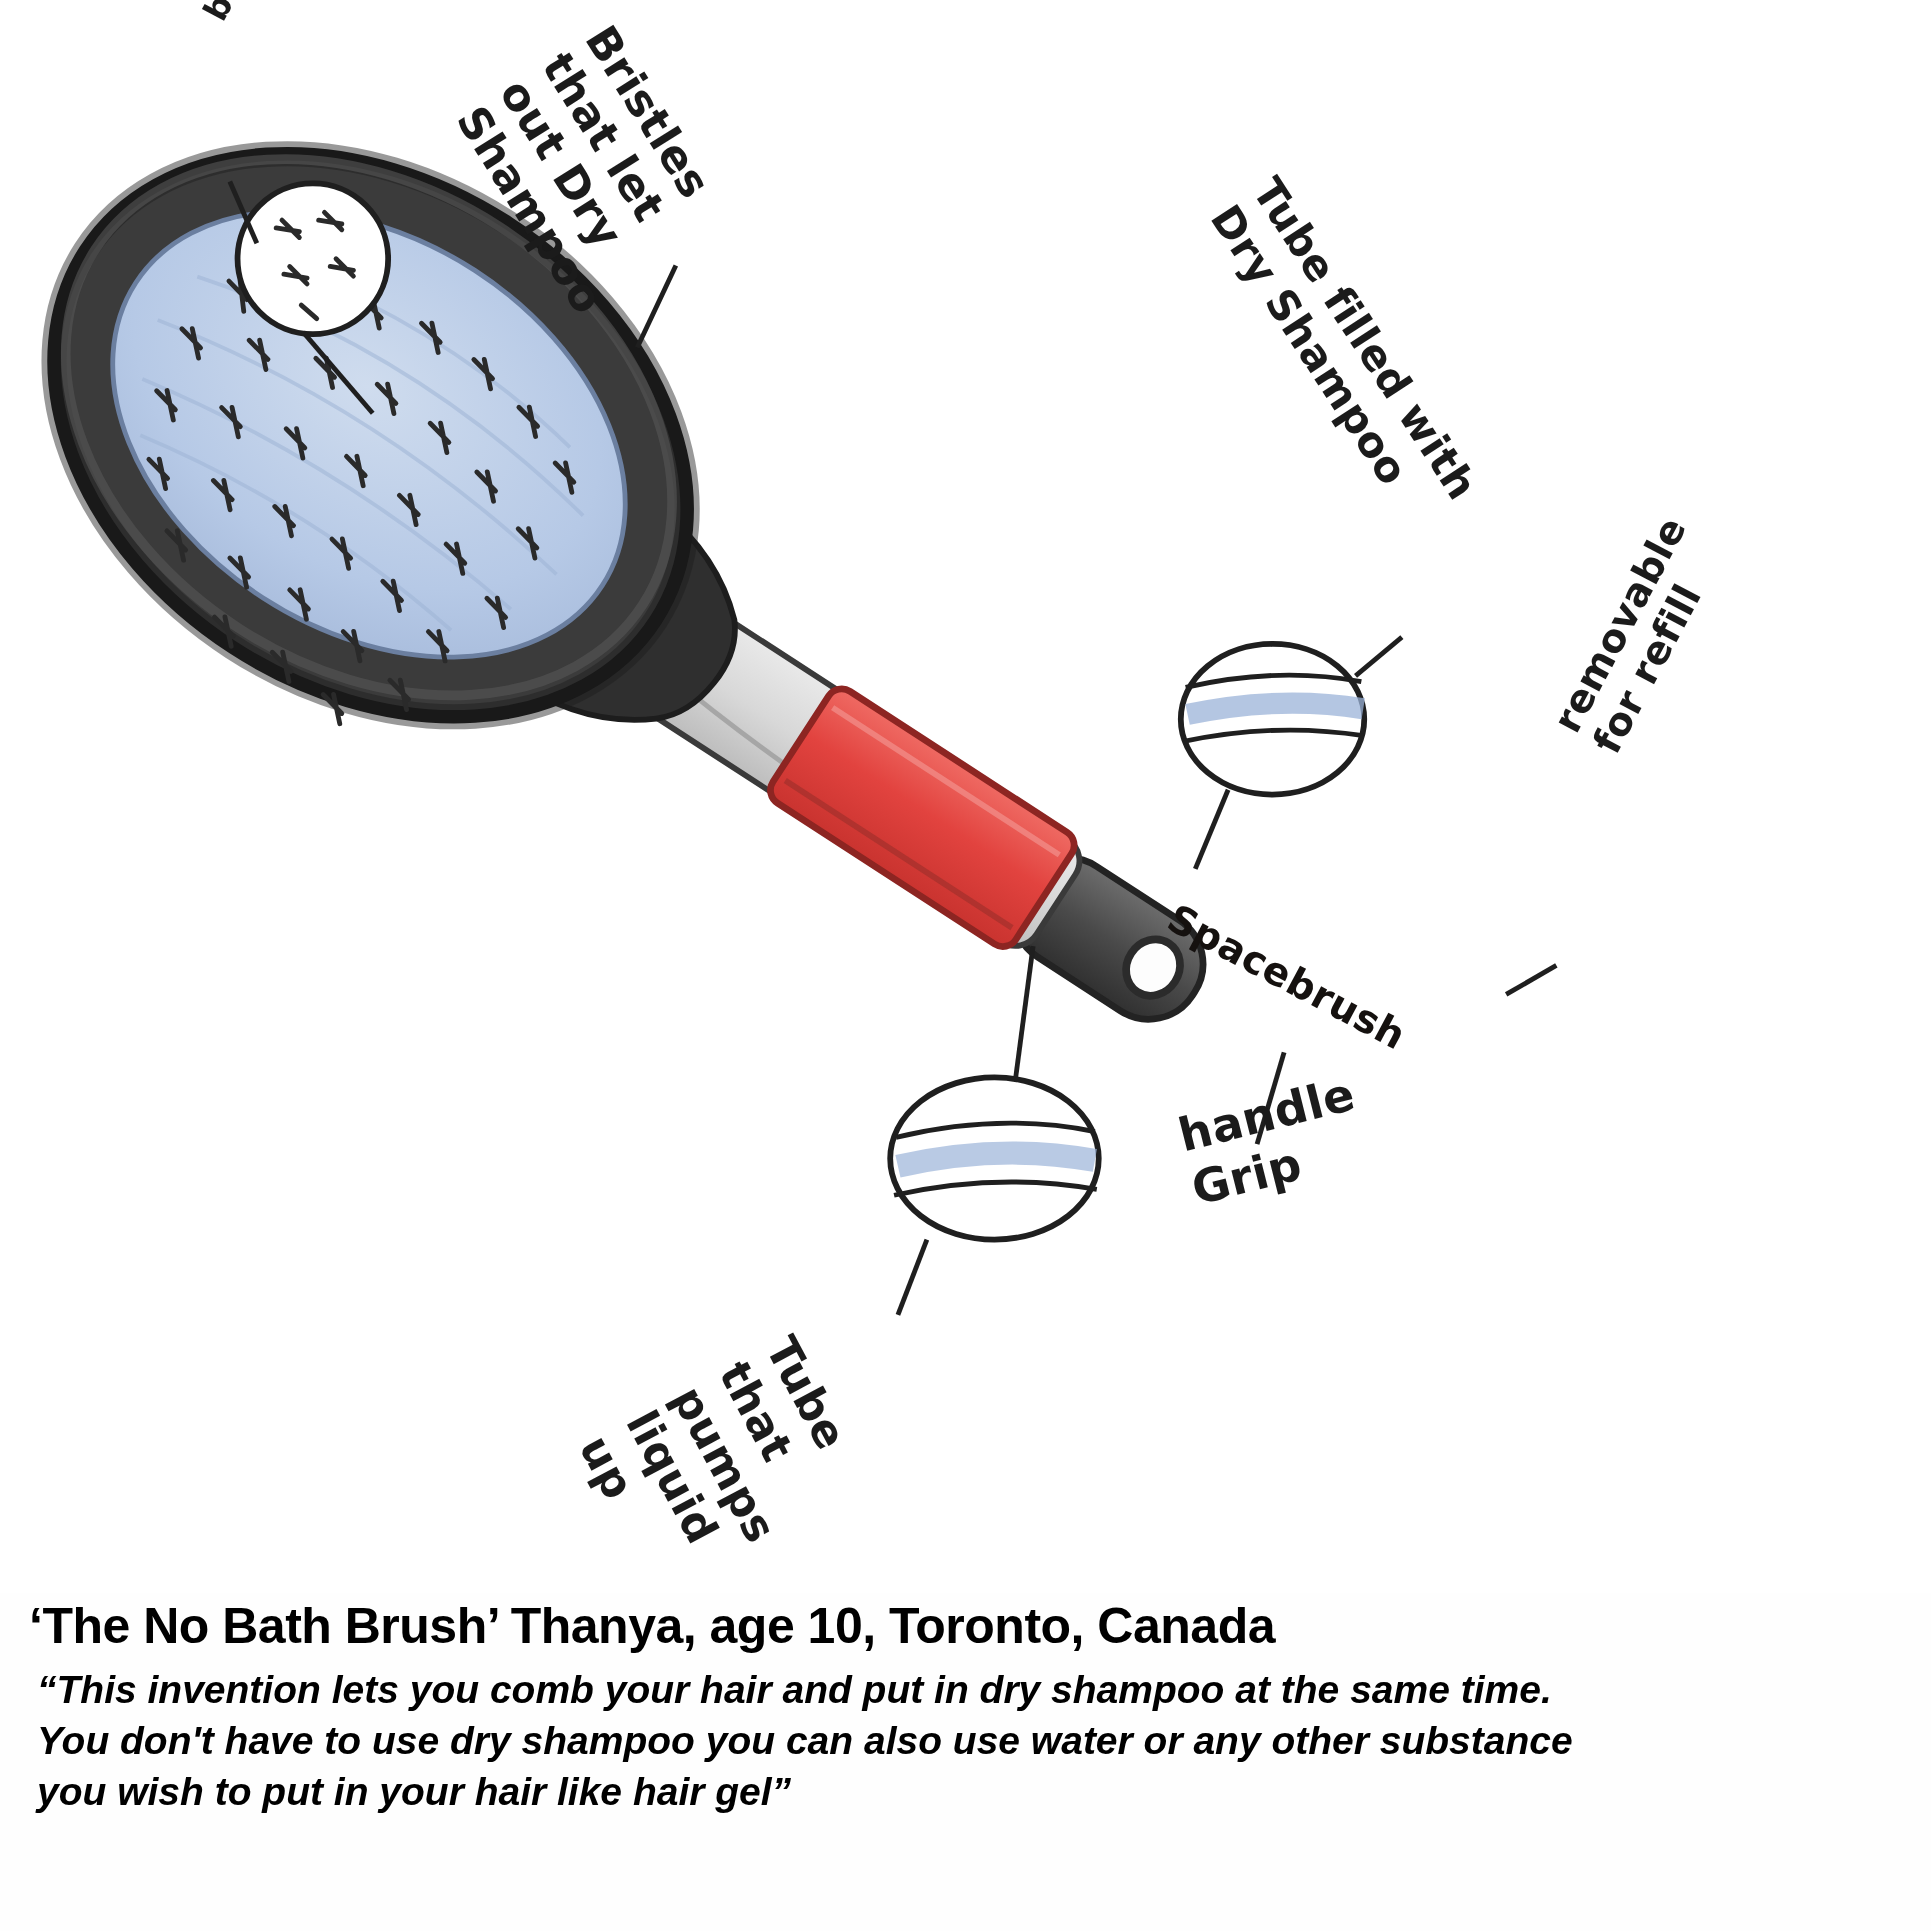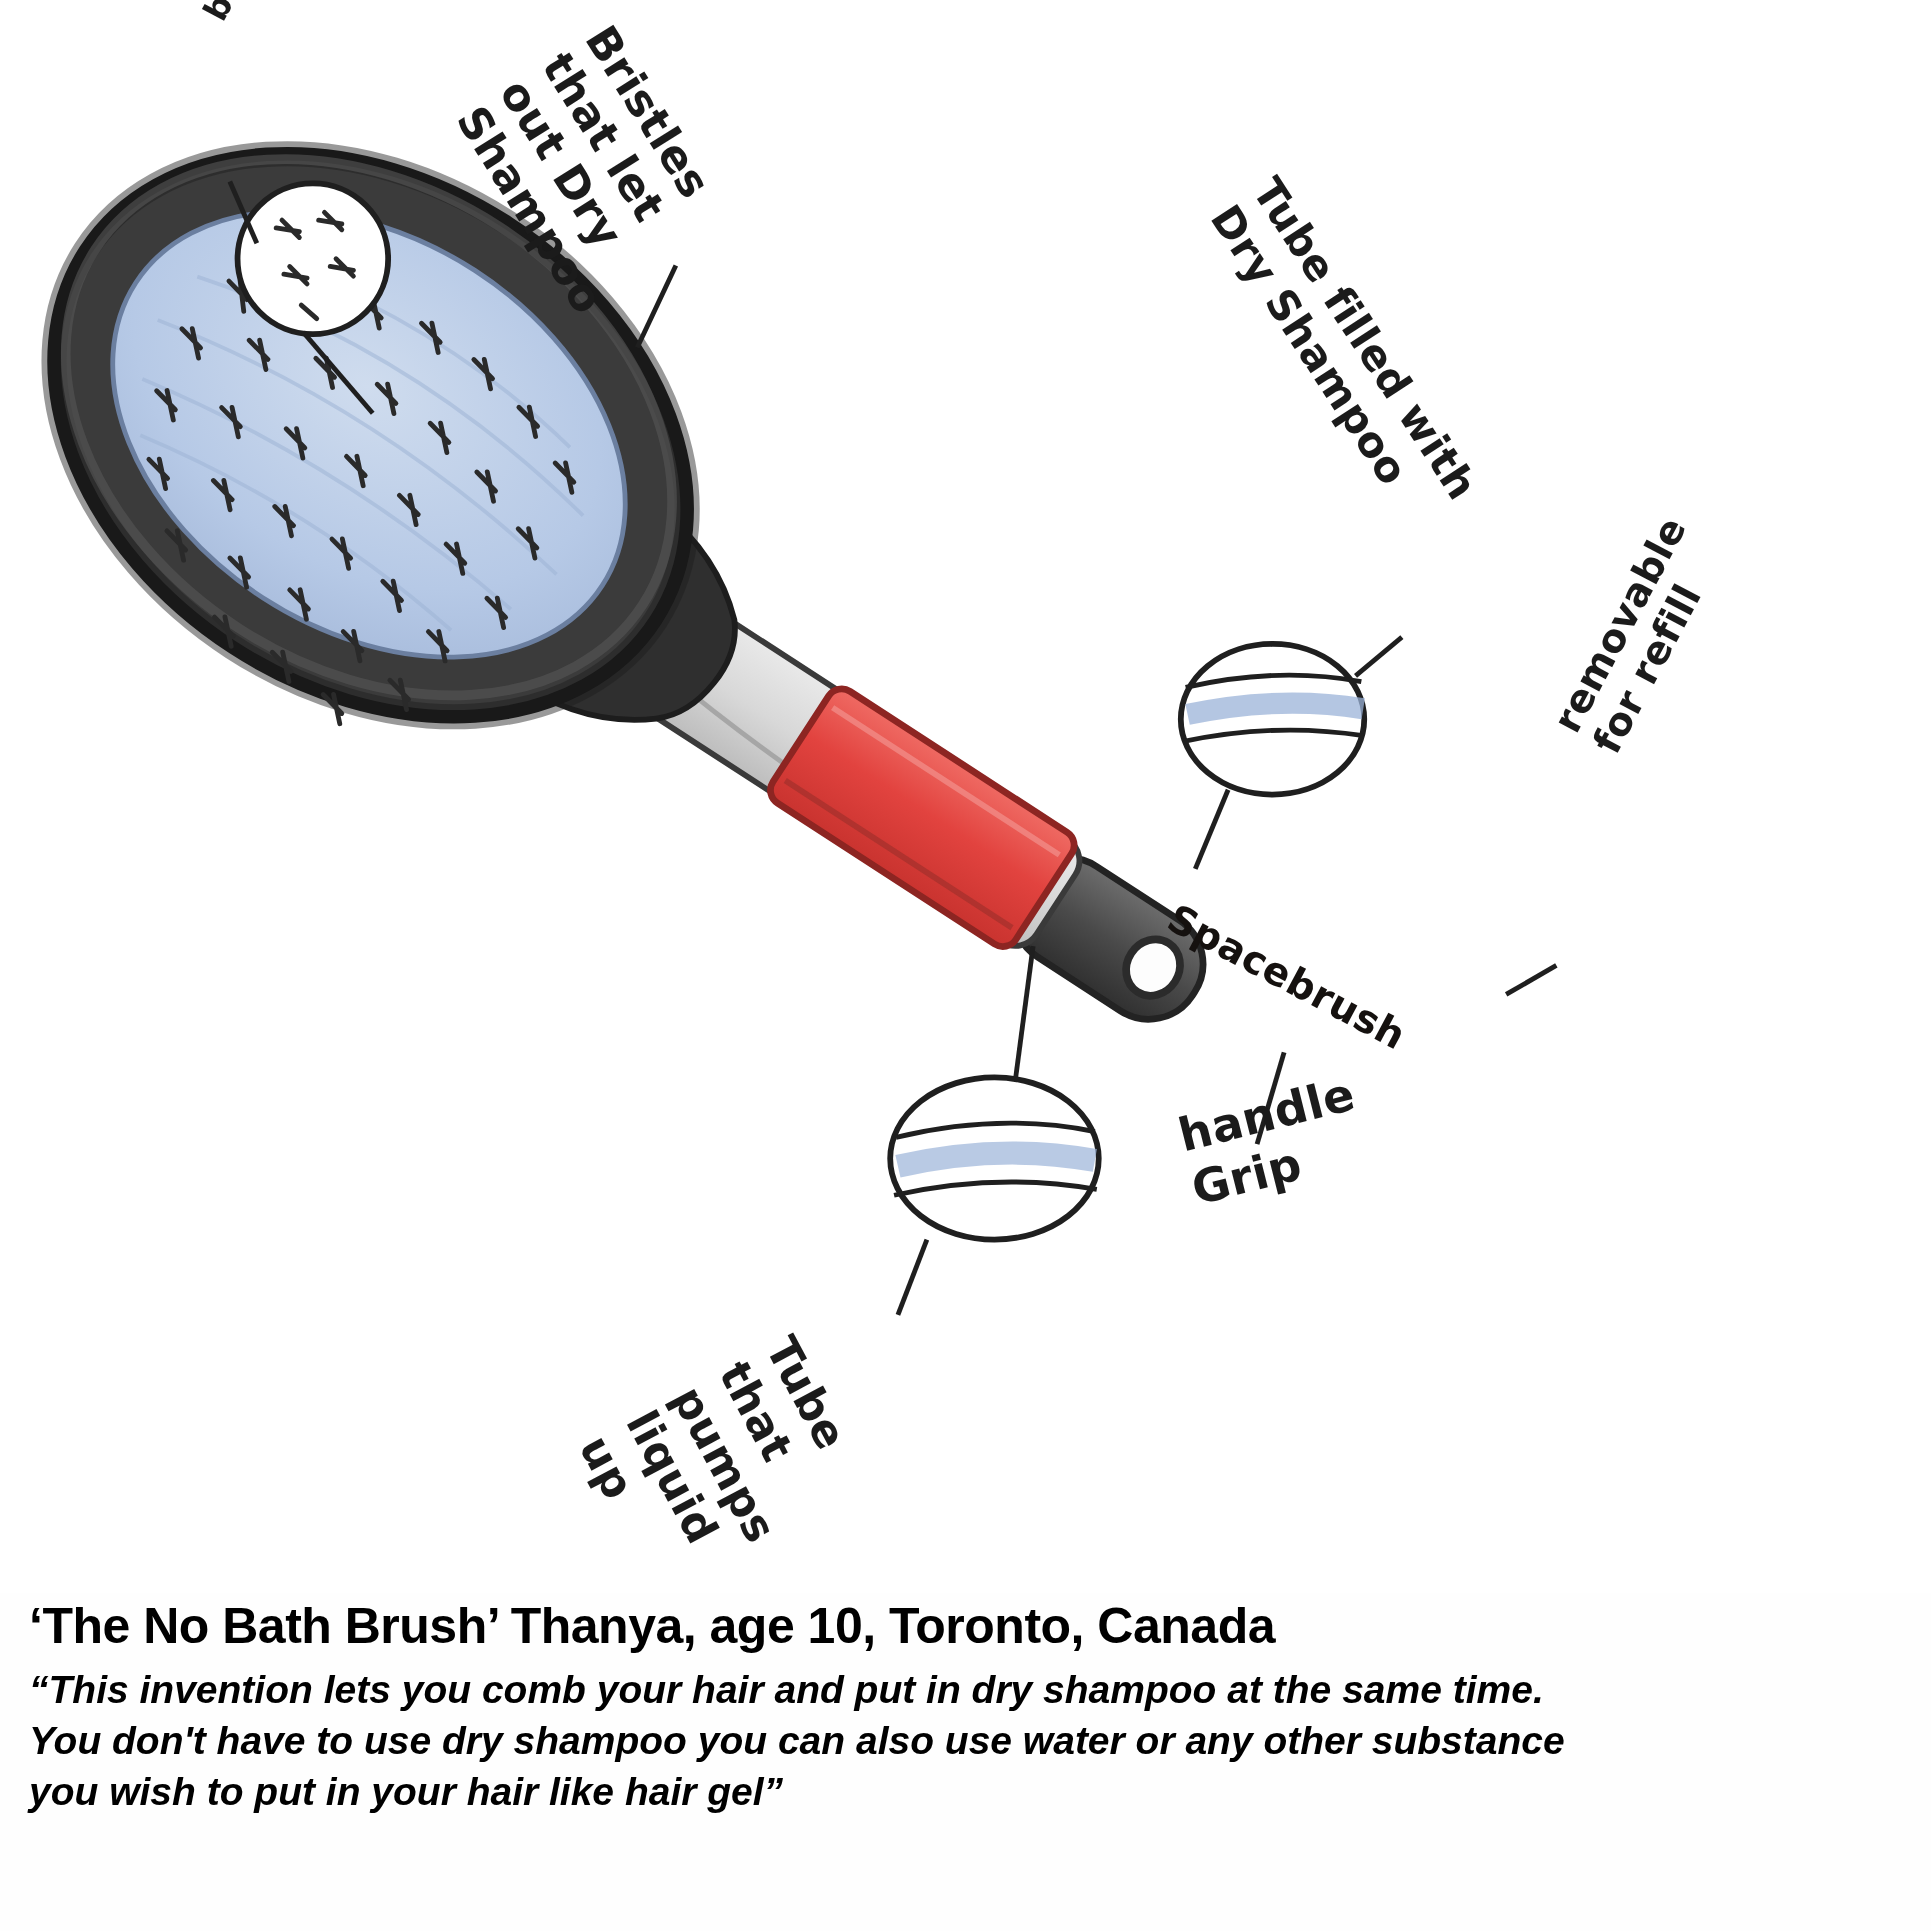--- a/index.html
+++ b/index.html
@@ -121,21 +121,21 @@
     margin: 0 0 9.7px 0;
     line-height: 1.15;
   }
   #caption-quote {
     font-family: "Liberation Sans", sans-serif;
     font-weight: 700;
     font-style: italic;
     font-size: 39px;
     line-height: 1.3;
     color: #000;
-    margin: 0;
+    margin: 8px;
     max-width: 1888px;
   }
 </style>
 </head>
 <body>
 
 <div id="page">
 
   <div id="drawing">
 

